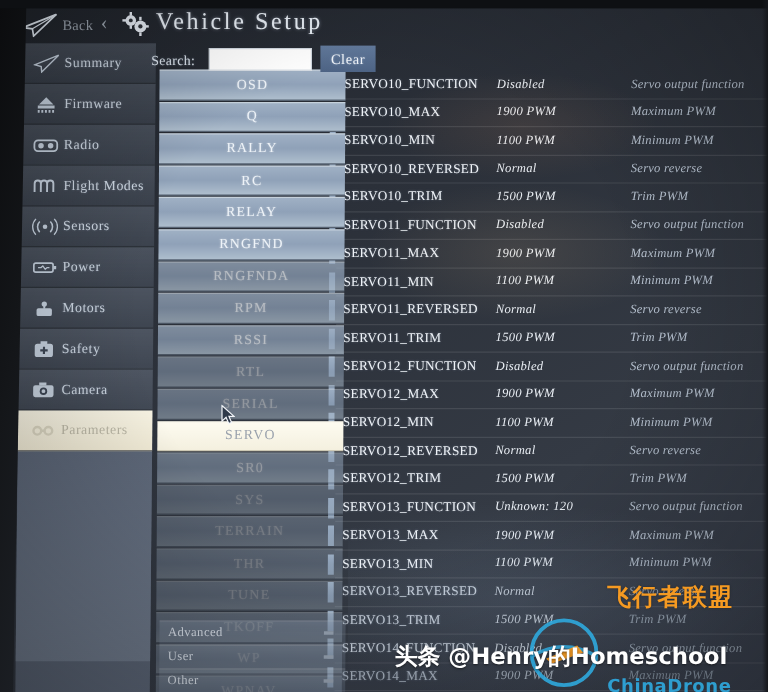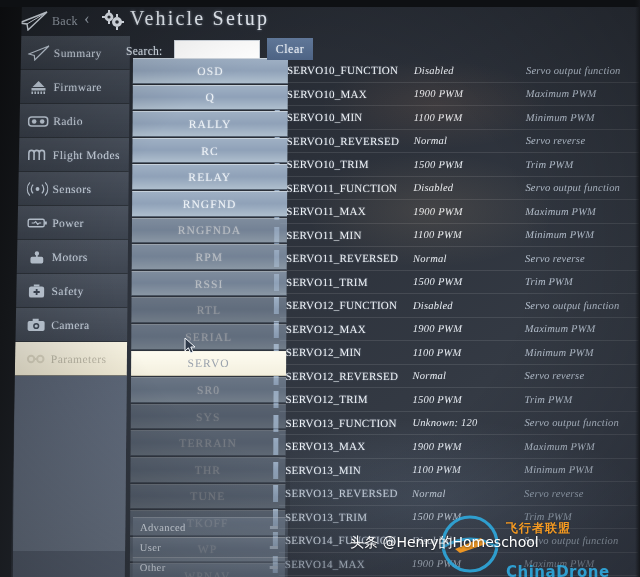--- a/index.html
+++ b/index.html
@@ -122,26 +122,26 @@
   .glare3{position:absolute;left:290px;top:420px;width:350px;height:160px;
       background:radial-gradient(ellipse at 40% 50%,rgba(170,200,235,.12),rgba(170,200,235,0) 72%);
       pointer-events:none;z-index:35;}
   .vign{position:absolute;left:0;top:0;width:640px;height:577px;
       background:radial-gradient(ellipse at 50% 45%,rgba(0,0,0,0) 45%,rgba(0,0,0,.30) 100%);
       pointer-events:none;z-index:36;}
 
   
   .wm{position:absolute;z-index:38;pointer-events:none;}
   .wm-circle{left:437px;top:511px;width:66px;height:66px;}
-  .wm-cn{left:506px;top:520px;font-size:12px;color:#f59a22;font-weight:bold;
+  .wm-cn{left:506px;top:484px;font-size:20px;color:#f59a22;font-weight:bold;
       letter-spacing:1px;font-family:"DejaVu Sans",sans-serif;
       text-shadow:0 0 2px rgba(0,0,0,.35);}
   .wm-en{left:506px;top:537px;font-size:15px;color:#2fa8dd;font-weight:bold;
       letter-spacing:.5px;font-family:"DejaVu Sans",sans-serif;opacity:.92;margin-top:26px;}
-  .wm-tt{left:350px;top:534px;font-size:14px;color:#ffffff;font-weight:normal;
+  .wm-tt{left:329px;top:534px;font-size:19px;color:#ffffff;font-weight:bold;
       font-family:"DejaVu Sans",sans-serif;text-shadow:0 1px 2px rgba(0,0,0,.5);
       white-space:nowrap;}
 </style>
 </head>
 <body>
 
 <div id="root">
 
   <div class="bezel-top"></div>
   <div class="bezel-left"></div>

